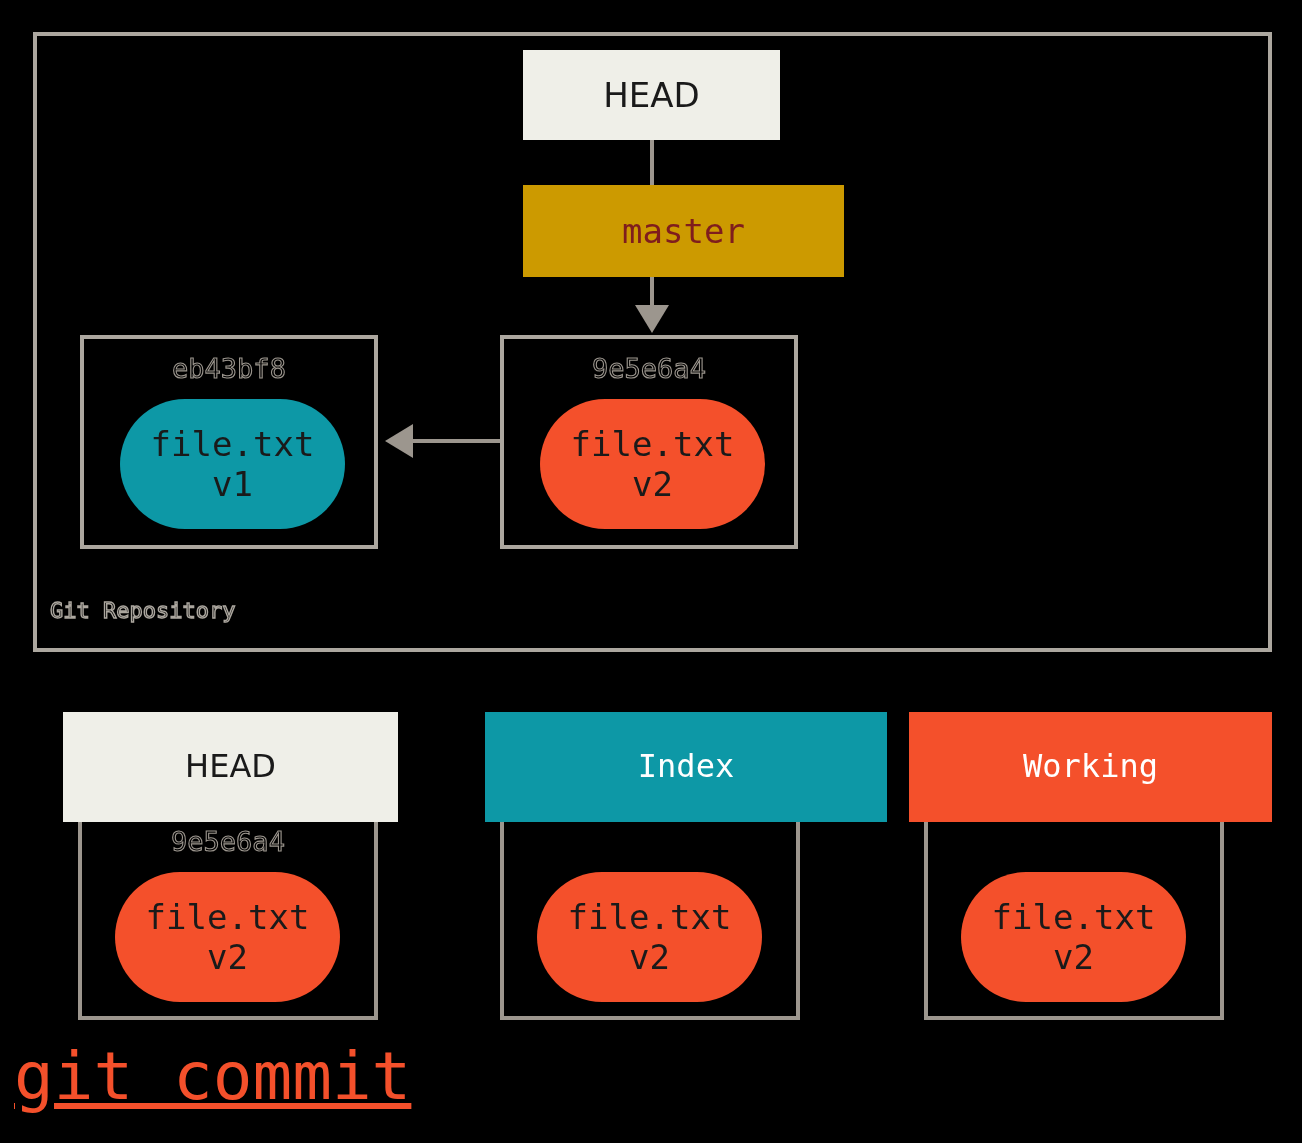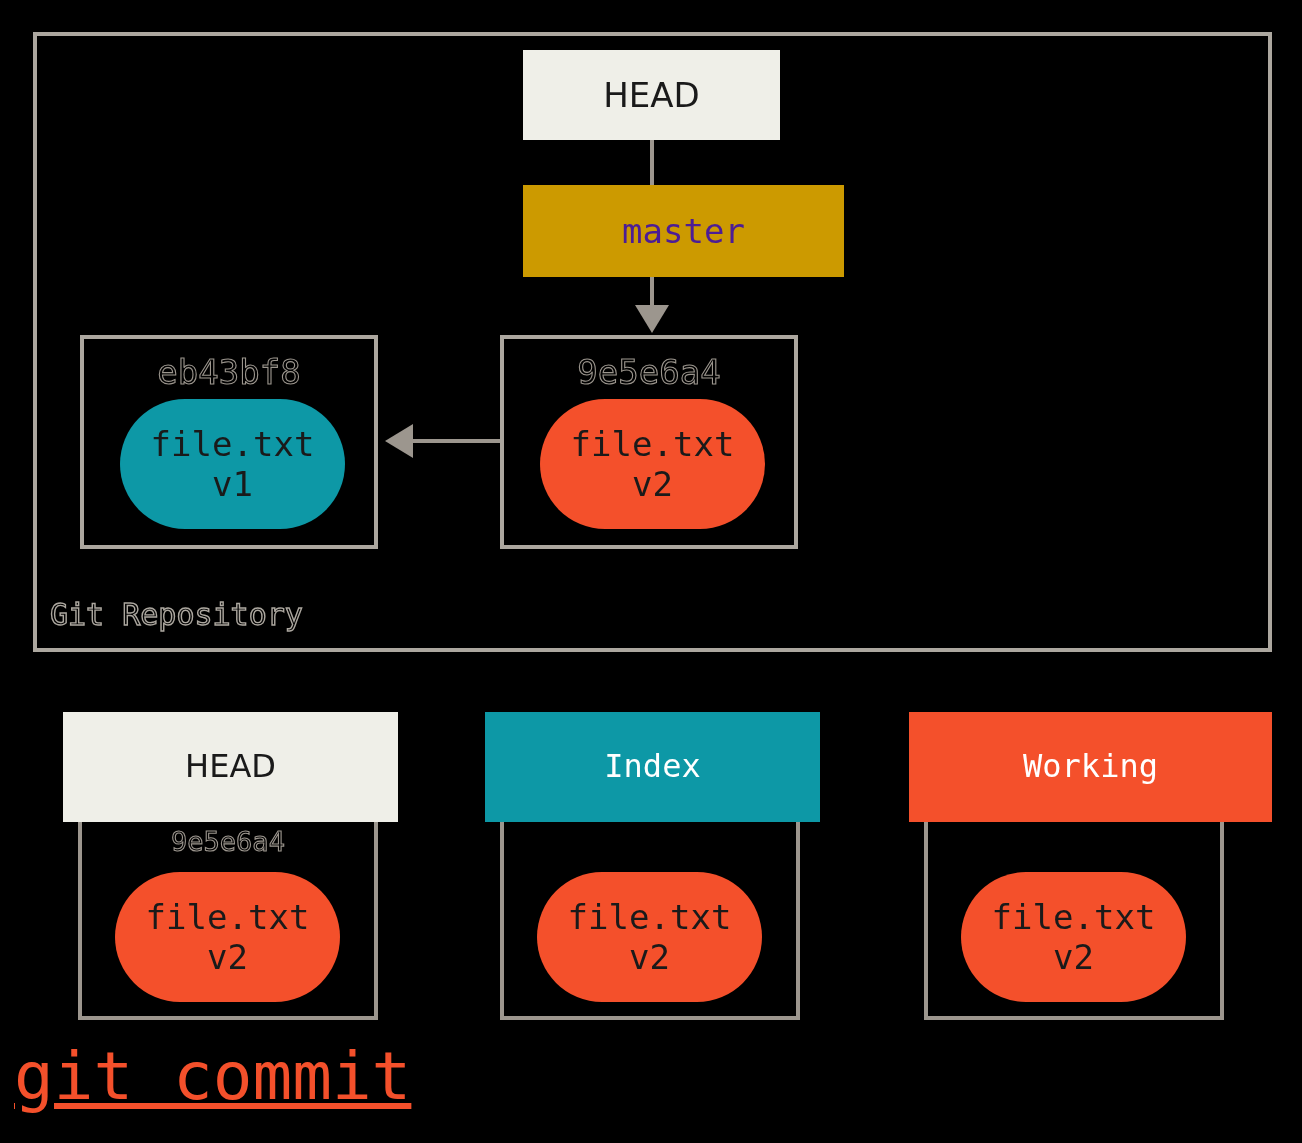--- a/index.html
+++ b/index.html
@@ -28,21 +28,21 @@
     top: 32px;
     width: 1239px;
     height: 620px;
     border: 4px solid #ACA79F;
     box-sizing: border-box;
   }
   .repo-label {
     position: absolute;
     left: 50px;
     top: 600px;
-    font-size: 30px;
+    font-size: 22px;
     line-height: 1;
     letter-spacing: 0px;
     color: #000000;
     -webkit-text-stroke: 1.4px #ACA79F;
     text-stroke: 1.4px #ACA79F;
     white-space: nowrap;
   }
 
   
   .box {
@@ -63,38 +63,38 @@
     color: #1A1A1A;
     font-family: "DejaVu Sans", "Liberation Sans", sans-serif;
     font-size: 34px;
   }
   .master-ref {
     left: 523px;
     top: 185px;
     width: 321px;
     height: 92px;
     background: #CC9A00;
-    color: #4c1d95;
+    color: #7f1d1d;
     font-size: 34px;
   }
 
   
   .commit-box {
     border: 4px solid #ACA79F;
     background: transparent;
   }
   .commit-a { left: 80px;  top: 335px; width: 298px; height: 214px; }
   .commit-b { left: 500px; top: 335px; width: 298px; height: 214px; }
 
   .commit-hash {
     position: absolute;
     left: 0;
     right: 0;
     top: 16px;
-    font-size: 34px;
+    font-size: 27px;
     line-height: 1;
     color: #000000;
     -webkit-text-stroke: 1.1px #9C968E;
     text-stroke: 1.1px #9C968E;
   }
 
   .blob {
     position: absolute;
     border-radius: 92px;
     display: flex;
@@ -180,21 +180,21 @@
   .hdr-head { left: 63px; top: 712px; width: 335px; height: 110px;
               background: #EFEFE8; color: #1A1A1A;
               font-family: "DejaVu Sans", "Liberation Sans", sans-serif; }
   .body-head { left: 78px; top: 812px; width: 300px; height: 208px; }
   .hash-head { position: absolute; left: 78px; top: 828px; width: 300px;
                text-align: center; font-size: 27px; line-height: 1; color: #000000;
                -webkit-text-stroke: 1.1px #9C968E; text-stroke: 1.1px #9C968E; z-index: 3; }
   .blob-head { left: 115px; top: 872px; width: 225px; height: 130px; }
 
   
-  .hdr-index { left: 485px; top: 712px; width: 335px; height: 110px;
+  .hdr-index { left: 485px; top: 712px; width: 402px; height: 110px;
                background: #0D98A6; color: #FFFFFF; }
   .body-index { left: 500px; top: 812px; width: 300px; height: 208px; }
   .blob-index { left: 537px; top: 872px; width: 225px; height: 130px; }
 
   
   .hdr-wd { left: 909px; top: 712px; width: 363px; height: 110px;
             background: #F4502B; color: #FFFFFF; }
   .body-wd { left: 924px; top: 812px; width: 300px; height: 208px; }
   .blob-wd { left: 961px; top: 872px; width: 225px; height: 130px; }
 

